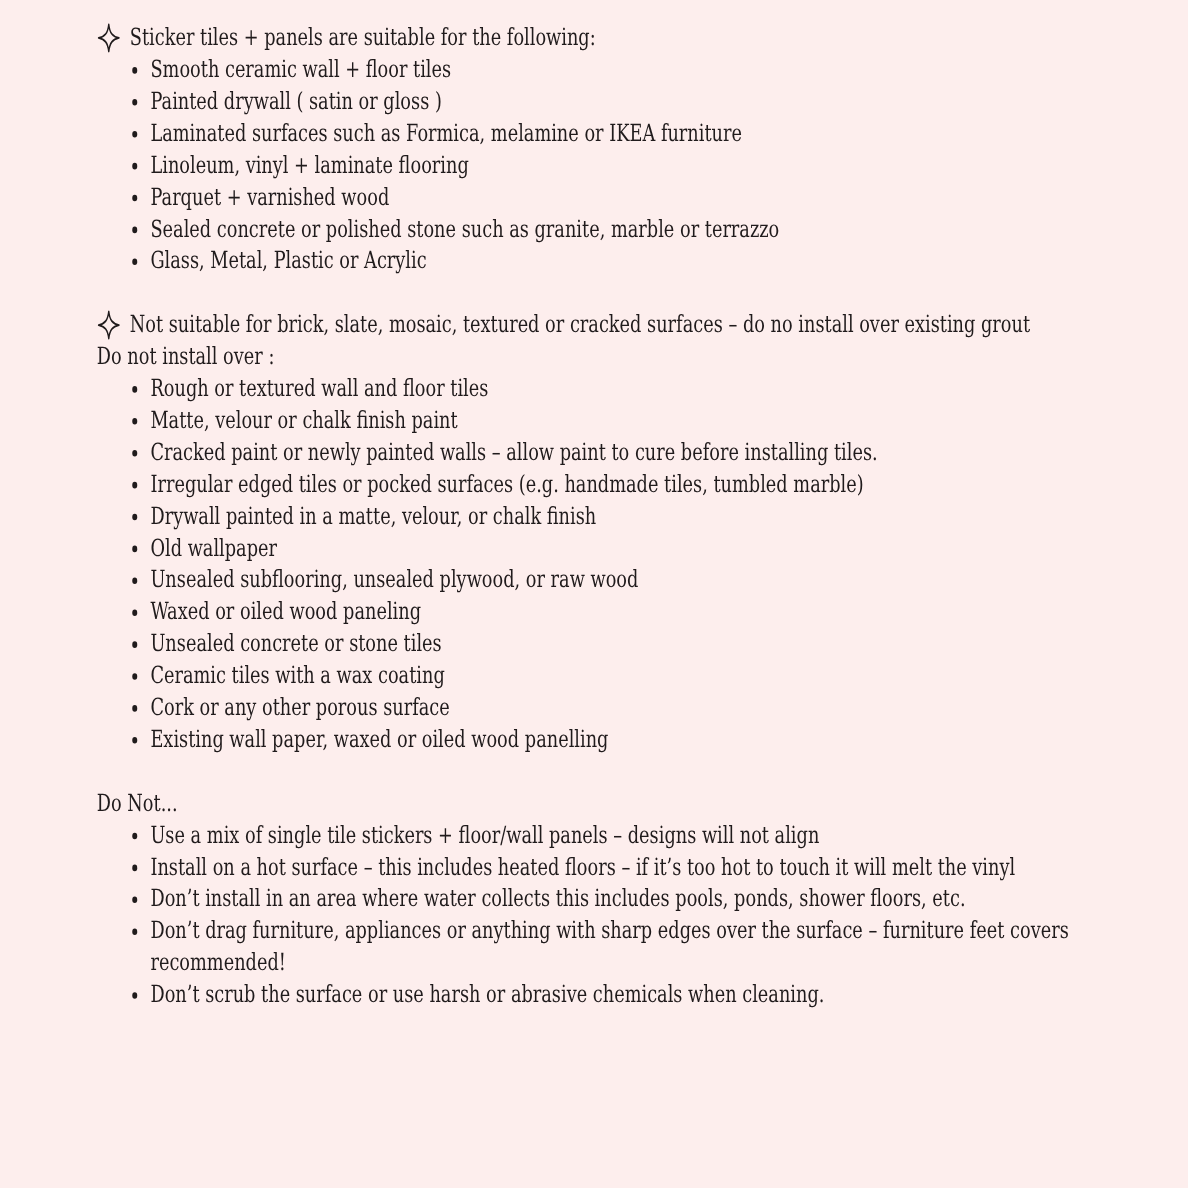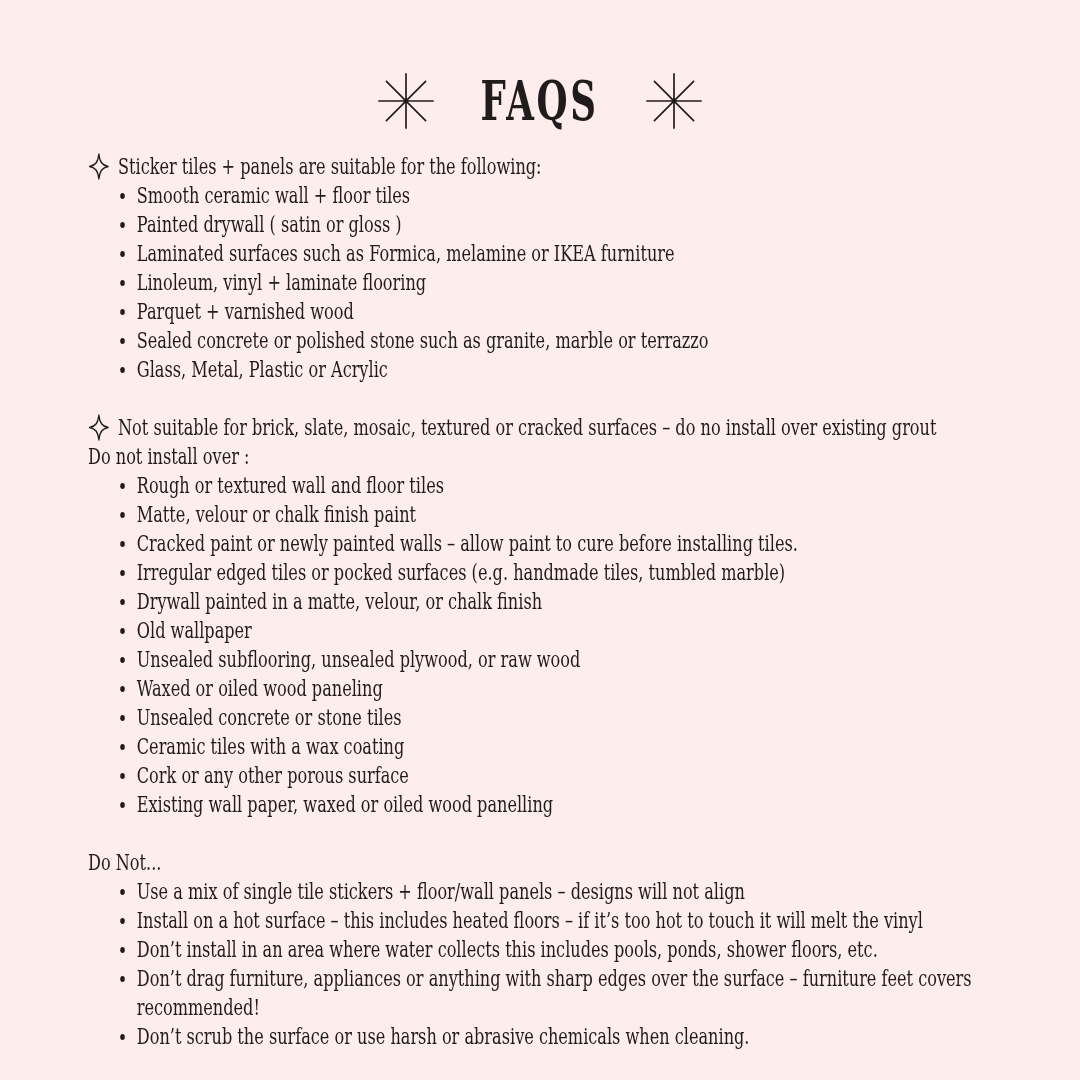--- a/index.html
+++ b/index.html
@@ -78,39 +78,20 @@
     height:5.5px;
     border-radius:50%;
     background:var(--ink);
   }
 </style>
 </head>
 <body>
 
 <div class="page">
 
-  <div class="title-row">
-    <svg class="star-svg" width="56" height="56" viewBox="0 0 60 60" fill="none" stroke="#201b1c" stroke-width="1.8" stroke-linecap="round">
-      <line x1="30" y1="1" x2="30" y2="59"></line>
-      <line x1="1" y1="30" x2="59" y2="30"></line>
-      <line x1="9" y1="9" x2="51" y2="51"></line>
-      <line x1="51" y1="9" x2="9" y2="51"></line>
-      <circle cx="30" cy="30" r="2.6" fill="#201b1c" stroke="none"></circle>
-    </svg>
-
-    <h1>FAQS</h1>
-
-    <svg class="star-svg" width="56" height="56" viewBox="0 0 60 60" fill="none" stroke="#201b1c" stroke-width="1.8" stroke-linecap="round">
-      <line x1="30" y1="1" x2="30" y2="59"></line>
-      <line x1="1" y1="30" x2="59" y2="30"></line>
-      <line x1="9" y1="9" x2="51" y2="51"></line>
-      <line x1="51" y1="9" x2="9" y2="51"></line>
-      <circle cx="30" cy="30" r="2.6" fill="#201b1c" stroke="none"></circle>
-    </svg>
-  </div>
 
   <div class="content">
 
     <section>
       <div class="sec-header">
         <svg class="diamond" width="29" height="27" viewBox="0 0 24 24" fill="none" stroke="#201b1c" stroke-width="1.5" stroke-linejoin="round">
           <path d="M12 1 C13 8 16 11 23 12 C16 13 13 16 12 23 C11 16 8 13 1 12 C8 11 11 8 12 1 Z"></path>
         </svg>
         <span class="hdr-text">Sticker tiles + panels are suitable for the following:</span>
       </div>

